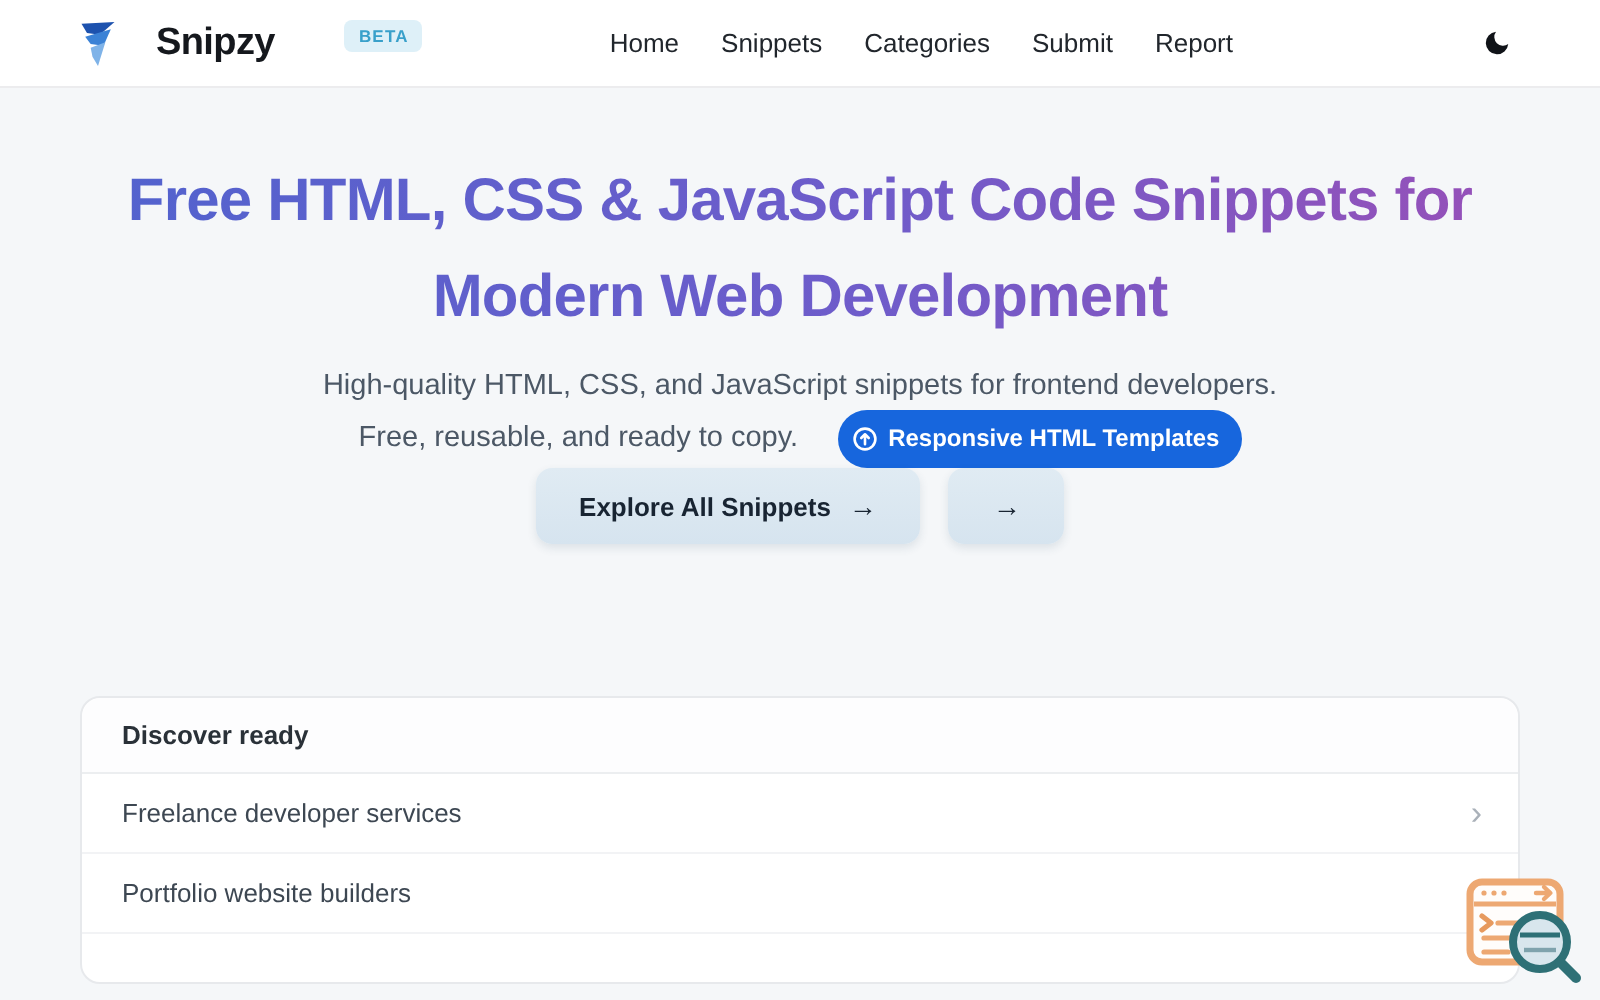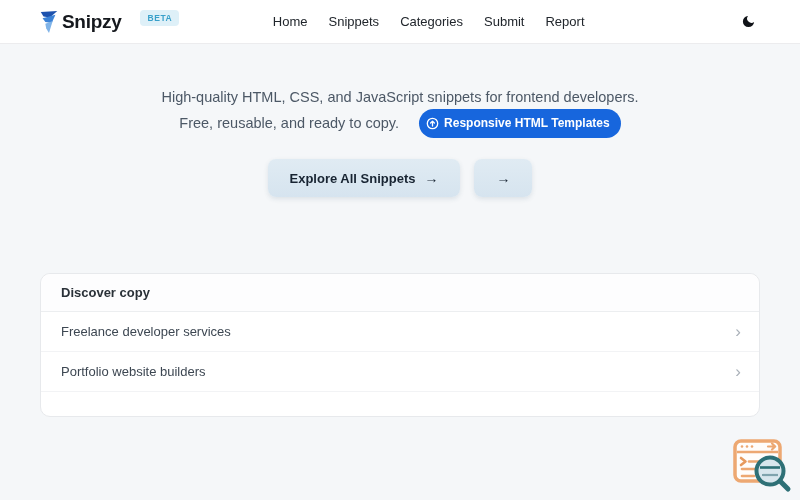--- a/index.html
+++ b/index.html
@@ -12,21 +12,21 @@
   }
   
   .navbar {
     height: 44px;
     background: #ffffff;
     border-bottom: 1px solid #ececee;
     display: flex;
     align-items: center;
     padding: 0 40px 0 38px;
   }
-  .brand { display: flex; align-items: center; gap: 2px; cursor: pointer; }
+  .brand { display: flex; align-items: center; gap: 18px; cursor: pointer; }
   .brand-name {
     font-size: 19px;
     font-weight: 800;
     color: #15181d;
     letter-spacing: -0.3px;
   }
   .beta-badge {
     font-size: 8.5px;
     font-weight: 700;
     color: #39a0ca;
@@ -35,21 +35,21 @@
     padding: 3px 7px;
     letter-spacing: 0.6px;
     margin-left: 17px;
     margin-top: -8px;
   }
   .nav-links {
     display: flex;
     gap: 21px;
     margin: 0 auto;
     position: relative;
-    left: 30px;
+    left: 46px;
   }
   .nav-link {
     font-size: 13px;
     color: #21262c;
     font-weight: 500;
     text-decoration: none;
     cursor: pointer;
   }
   .mode-toggle {
     background: none;
@@ -89,21 +89,20 @@
     background: #1766dd;
     color: #ffffff;
     font-size: 12px;
     font-weight: 700;
     border-radius: 999px;
     padding: 3px 11px 3px 7px;
     cursor: pointer;
   }
   
   .cta-row {
-    margin-top: 21px;
     display: flex;
     justify-content: center;
     gap: 14px;
   }
   .cta-btn {
     background: linear-gradient(180deg, #e0ebf3 0%, #d6e4ef 100%);
     border: none;
     border-radius: 8px;
     padding: 11px 22px;
     font-family: "Liberation Sans", sans-serif;
@@ -187,20 +186,24 @@
   <button class="mode-toggle">
     <span style="display:flex;">
       <svg width="15" height="15" viewBox="0 0 24 24">
         <path d="M21 12.79A9 9 0 1 1 11.21 3 7 7 0 0 0 21 12.79z" fill="#101318"></path>
       </svg>
     </span>
   </button>
 </header>
 
 <section class="hero">
+  <h1 class="hero-title">
+    <div>Free HTML, CSS &amp; JavaScript Code Snippets for</div>
+    <div>Modern Web Development</div>
+  </h1>
 
   <p class="hero-sub">
     <span>High-quality HTML, CSS, and JavaScript snippets for frontend developers.</span><br>
     <span class="sub-line2">
       <span>Free, reusable, and ready to copy.</span>
       <span class="promo-badge">
         <span style="display:flex;">
           <svg width="13" height="13" viewBox="0 0 16 16">
             <circle cx="8" cy="8" r="6.4" fill="none" stroke="#ffffff" stroke-width="1.6"></circle>
             <path d="M8 11.2 V5.4 M5.7 7.4 L8 5.1 L10.3 7.4" fill="none" stroke="#ffffff" stroke-width="1.6" stroke-linecap="round" stroke-linejoin="round"></path>
@@ -216,21 +219,21 @@
       <span>Explore All Snippets</span>
       <span class="btn-arrow">→</span>
     </button>
     <button class="cta-btn">
       <span class="btn-arrow">→</span>
     </button>
   </div>
 </section>
 
 <section class="discover-card">
-  <div class="discover-header">Discover copy</div>
+  <div class="discover-header">Discover ready</div>
 
   <div class="discover-row">
     <span>Freelance developer services</span>
     <span class="chevron">›</span>
   </div>
   <div class="discover-row">
     <span>Portfolio website builders</span>
     <span class="chevron">›</span>
   </div>
   <div class="discover-row">

